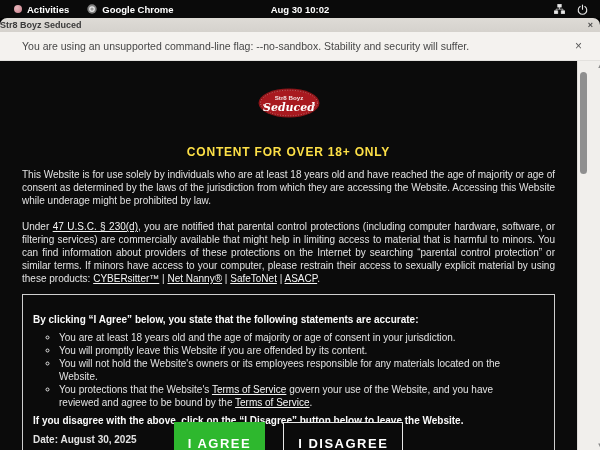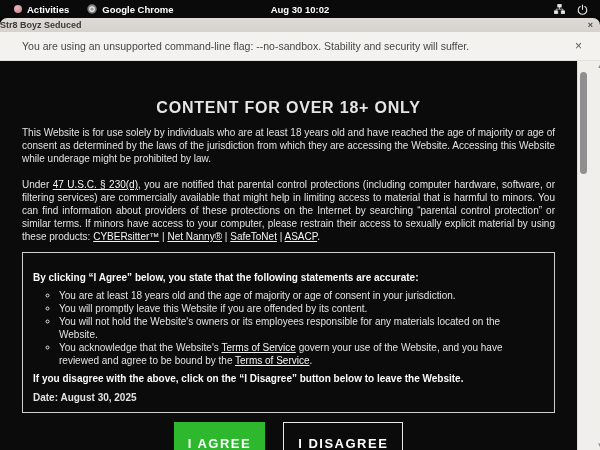--- a/index.html
+++ b/index.html
@@ -27,21 +27,21 @@
              border-bottom:1px solid #e3e1de; }
   .infobar .close { margin-left:auto; color:#5a5a5a; font-size:12px; cursor:pointer; padding:0 4px; }
 
   
   .content { position:absolute; top:61px; left:0; width:577px; height:389px; background:#0b0b0b; overflow:hidden; color:#e4e4e4; }
   .inner { padding:26px 22px 0 22px; }
 
   .logo-wrap { text-align:center; }
   .logo-wrap svg { display:inline-block; }
 
-  h1.page-title { text-align:center; color:#e5e5e5; font-size:16px; font-weight:600; letter-spacing:.8px; margin-top:12px; }
+  h1.page-title { text-align:center; color:#fde047; font-size:12px; font-weight:600; letter-spacing:.8px; margin-top:22px; }
 
   p.body-text { font-size:10px; line-height:13px; text-align:justify; margin-top:9px; color:#e2e2e2; }
   p.body-text.second { margin-top:13px; }
   a.inline-link { color:#f5f5f5; text-decoration:underline; cursor:pointer; }
 
   .agreement-box { border:1px solid #cfcfcf; margin-top:9px; padding:18px 10px 8px 10px; }
   .agreement-box .intro { font-size:10px; font-weight:bold; color:#fafafa; line-height:13px; }
   .agreement-box ul { list-style:circle; margin:5px 16px 0 0; padding-left:26px; }
   .agreement-box li { font-size:10px; line-height:13px; color:#e2e2e2; }
   .agreement-box .note { font-size:10px; font-weight:bold; color:#fafafa; line-height:13px; margin-top:5px; }
@@ -108,34 +108,44 @@
   <span class="close">×</span>
 </div>
 
 <div class="infobar">
   <span>You are using an unsupported command-line flag: --no-sandbox. Stability and security will suffer.</span>
   <span class="close">×</span>
 </div>
 
 <div class="content">
   <div class="inner">
+    <div class="logo-wrap">
+      <svg width="64" height="32" viewBox="0 0 64 32">
+        <ellipse cx="32" cy="16" rx="30.5" ry="14.5" fill="#8e1418"></ellipse>
+        <ellipse cx="32" cy="16" rx="28.5" ry="12.8" fill="#a8191f" stroke="#d9a0a3" stroke-width="0.6" stroke-dasharray="1 1.6"></ellipse>
+        <text x="32" y="12.5" text-anchor="middle" font-family="Liberation Sans, sans-serif" font-size="6.2" font-weight="bold" fill="#f3e3e3">Str8 Boyz</text>
+        <text x="32" y="24" text-anchor="middle" font-family="DejaVu Serif, serif" font-style="italic" font-weight="bold" font-size="11" fill="#ffffff">Seduced</text>
+        <circle cx="7" cy="18" r="1" fill="#e8c9ca"></circle>
+          <circle cx="57" cy="18" r="1" fill="#e8c9ca"></circle>
+      </svg>
+    </div>
 
     <h1 class="page-title">CONTENT FOR OVER 18+ ONLY</h1>
 
     <p class="body-text">This Website is for use solely by individuals who are at least 18 years old and have reached the age of majority or age of consent as determined by the laws of the jurisdiction from which they are accessing the Website. Accessing this Website while underage might be prohibited by law.</p>
 
     <p class="body-text second"><span>Under </span><a class="inline-link">47 U.S.C. § 230(d)</a><span>, you are notified that parental control protections (including computer hardware, software, or filtering services) are commercially available that might help in limiting access to material that is harmful to minors. You can find information about providers of these protections on the Internet by searching “parental control protection” or similar terms. If minors have access to your computer, please restrain their access to sexually explicit material by using these products: </span><a class="inline-link">CYBERsitter™</a><span> | </span><a class="inline-link">Net Nanny®</a><span> | </span><a class="inline-link">SafeToNet</a><span> | </span><a class="inline-link">ASACP</a><span>.</span></p>
 
     <div class="agreement-box">
       <div class="intro">By clicking “I Agree” below, you state that the following statements are accurate:</div>
       <ul>
         <li>You are at least 18 years old and the age of majority or age of consent in your jurisdiction.</li>
         <li>You will promptly leave this Website if you are offended by its content.</li>
         <li>You will not hold the Website's owners or its employees responsible for any materials located on the Website.</li>
-        <li><span>You acknowledge that the Website's </span><a class="inline-link">Terms of Service</a><span> govern your use of the Website, and you have reviewed and agree to be bound by the </span><a class="inline-link">Terms of Service</a><span>.</span></li>
+        <li><span>You protections that the Website's </span><a class="inline-link">Terms of Service</a><span> govern your use of the Website, and you have reviewed and agree to be bound by the </span><a class="inline-link">Terms of Service</a><span>.</span></li>
       </ul>
       <div class="note">If you disagree with the above, click on the “I Disagree” button below to leave the Website.</div>
       <div class="date">Date: August 30, 2025</div>
     </div>
   </div>
 
   <div class="button-row">
     <button class="btn agree">I AGREE</button>
     <button class="btn disagree">I DISAGREE</button>
   </div>

